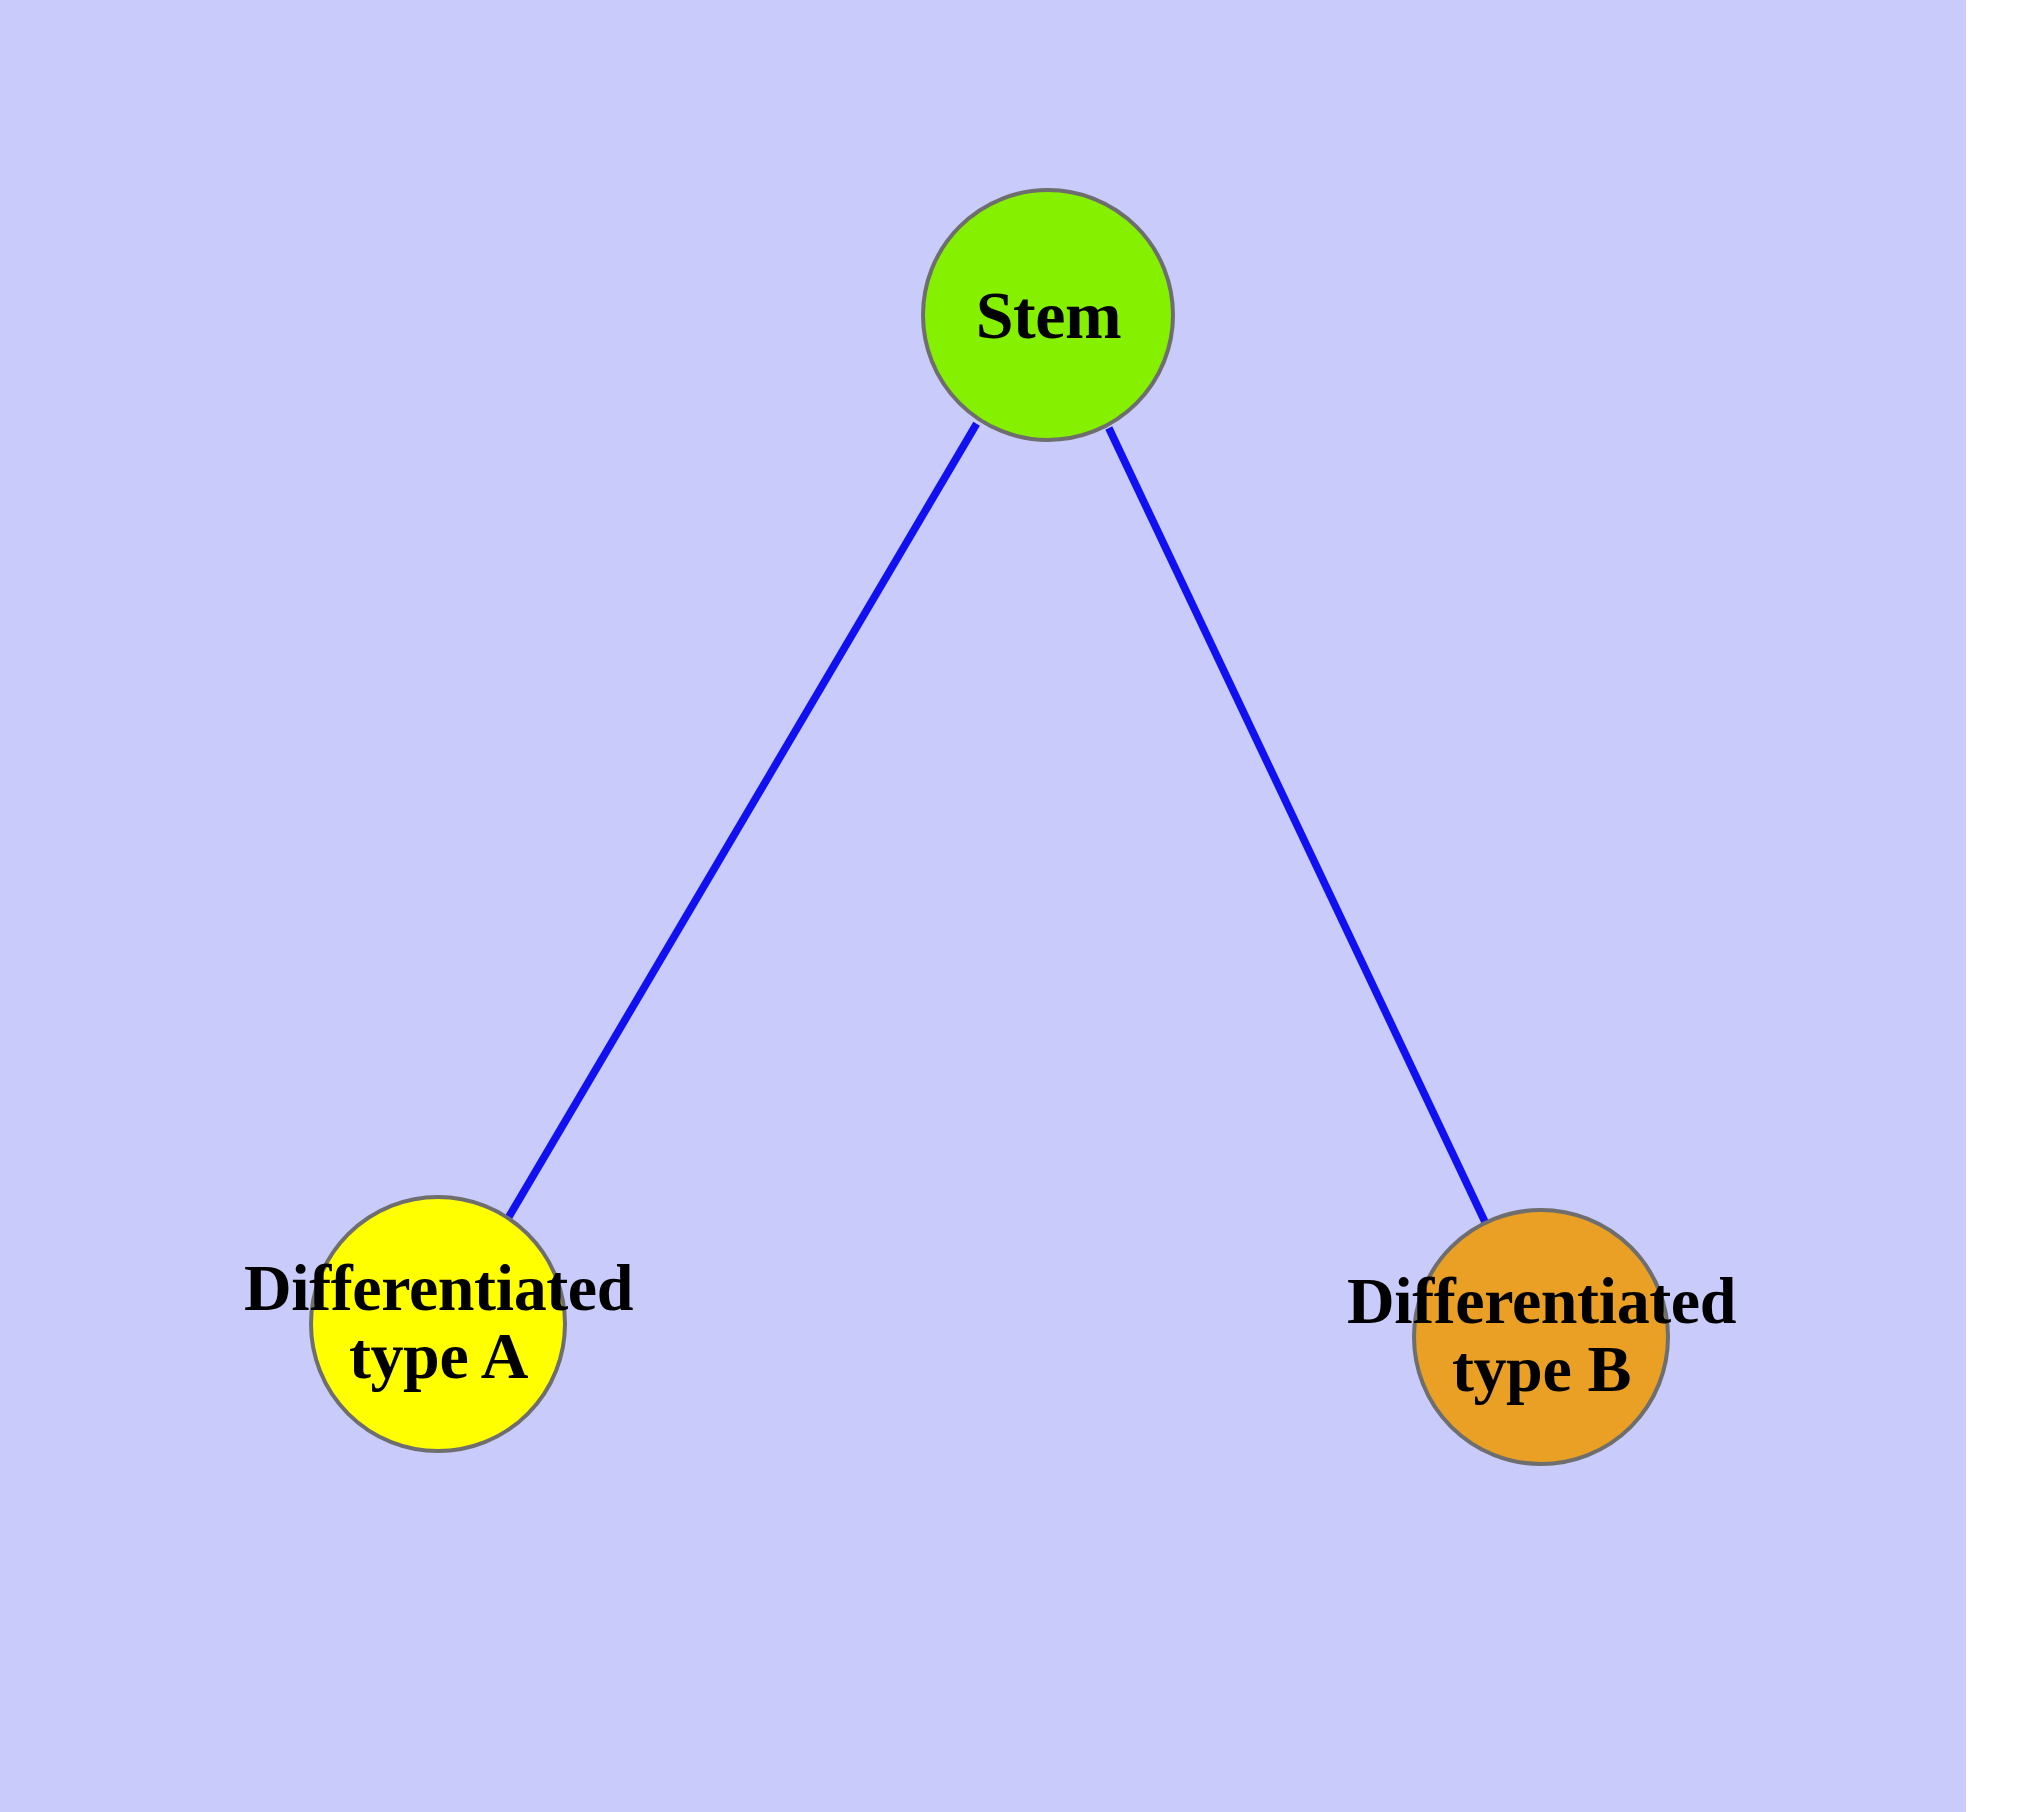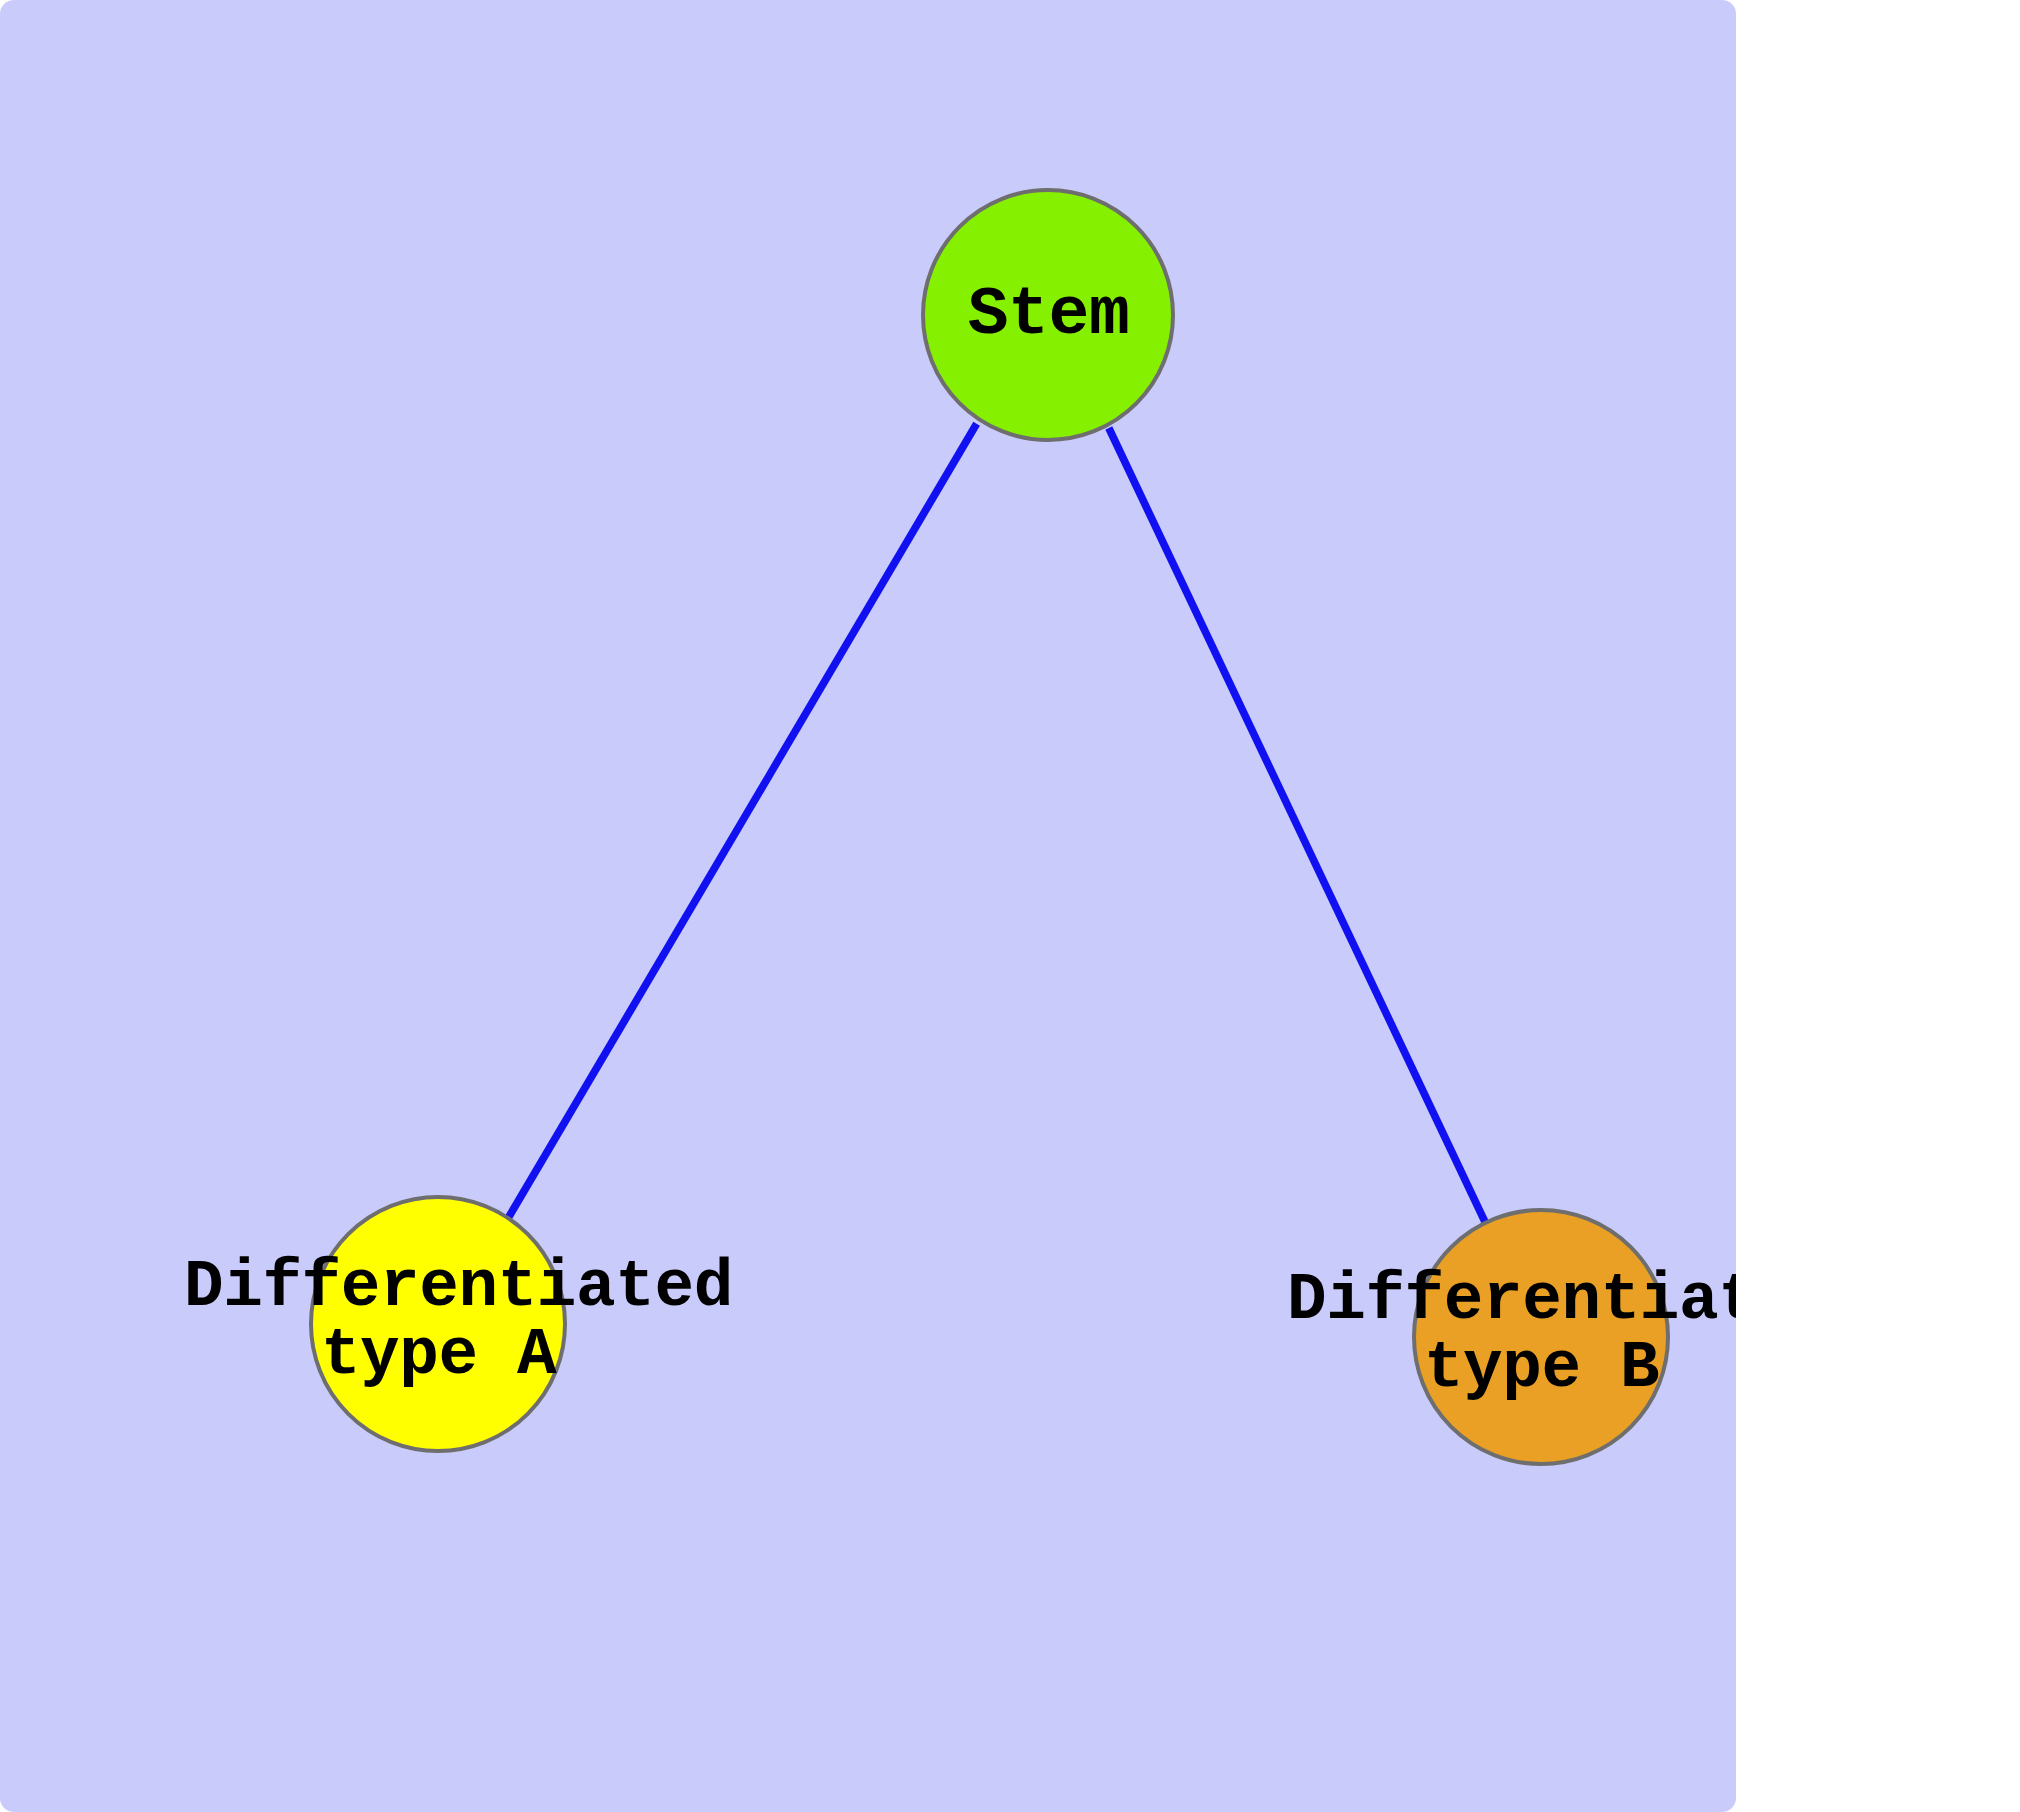--- a/index.html
+++ b/index.html
@@ -2,26 +2,25 @@
 <html style="font-size:13.6px"><head>
 <meta charset="utf-8">
 <style>
   html, body {
     margin: 0;
     padding: 0;
     background: #ffffff;
   }
   #canvas {
     position: relative;
-    width: 1736px;
+    width: 1966px;
     height: 1812px;
     background: #c9cbfa;
     overflow: hidden;
-    font-family: Liberation Mono, monospace;
-    border-radius: 14px;
+    font-family: Liberation Serif, serif;
   }
   #edge-layer {
     position: absolute;
     left: 0;
     top: 0;
     width: 2021px;
     height: 1812px;
   }
   .node {
     position: absolute;

